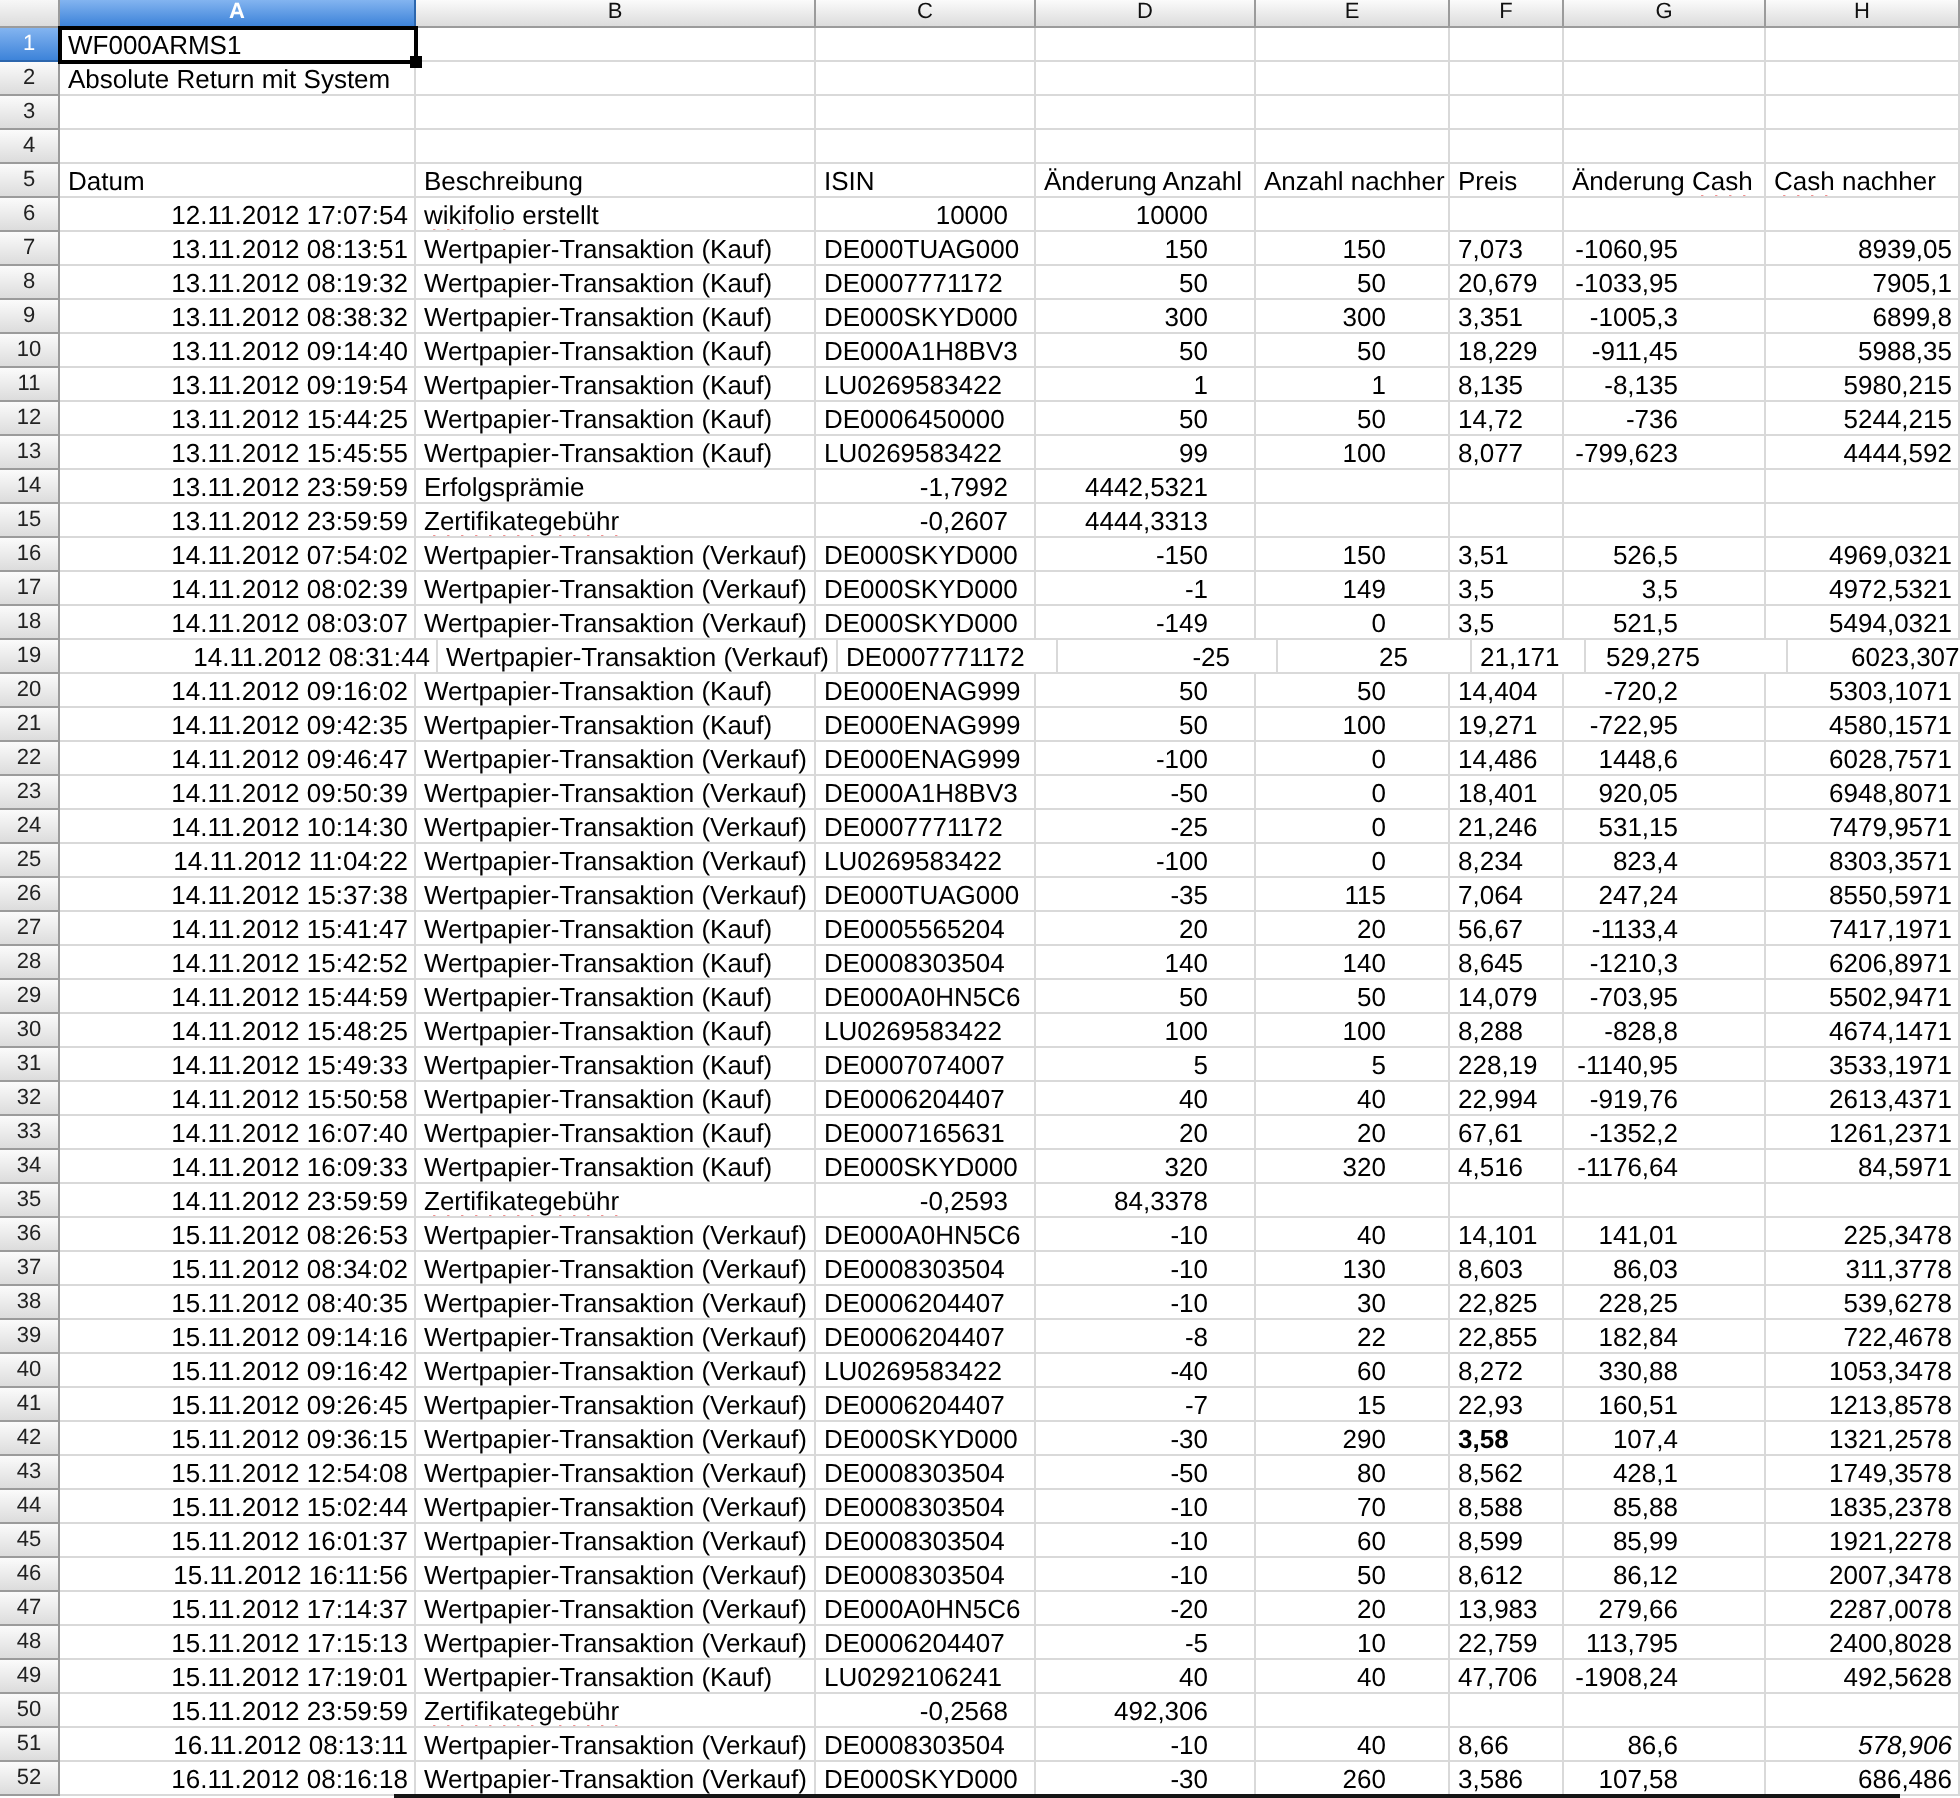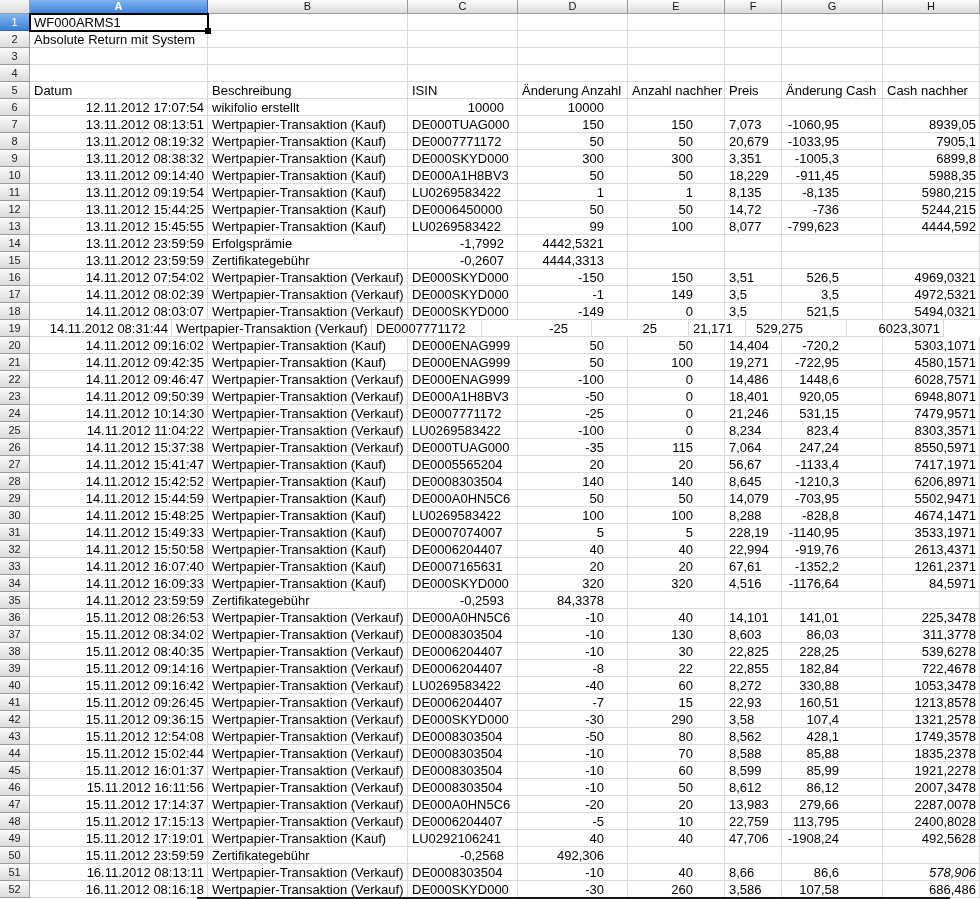--- a/index.html
+++ b/index.html
@@ -247,21 +247,21 @@
         <div class="cell c-B" style="width: 200px;"><span>Wertpapier-Transaktion (Verkauf)</span></div>
         <div class="cell c-C" style="width: 110px;"><span>DE000SKYD000</span></div>
         <div class="cell c-D num" style="width: 110px;"><span>-149</span></div>
         <div class="cell c-E num" style="width: 97px;"><span>0</span></div>
         <div class="cell c-F num" style="width: 57px;"><span>3,5</span></div>
         <div class="cell c-G num" style="width: 101px;"><span>521,5</span></div>
         <div class="cell c-H num" style="width: 97px;"><span>5494,0321</span></div>
       </div>
       <div class="row">
         <div class="rowheader">19</div>
-        <div class="cell c-A num" style="width: 142px;"><span>14.11.2012 08:31:44</span></div>
+        <div class="cell c-A num" style="width: 189px;"><span>14.11.2012 08:31:44</span></div>
         <div class="cell c-B" style="width: 200px;"><span>Wertpapier-Transaktion (Verkauf)</span></div>
         <div class="cell c-C" style="width: 110px;"><span>DE0007771172</span></div>
         <div class="cell c-D num" style="width: 110px;"><span>-25</span></div>
         <div class="cell c-E num" style="width: 97px;"><span>25</span></div>
         <div class="cell c-F num" style="width: 57px;"><span>21,171</span></div>
         <div class="cell c-G num" style="width: 101px;"><span>529,275</span></div>
         <div class="cell c-H num" style="width: 97px;"><span>6023,3071</span></div>
       </div>
       <div class="row">
         <div class="rowheader">20</div>
@@ -505,21 +505,21 @@
         <div class="cell c-G num" style="width: 101px;"><span>160,51</span></div>
         <div class="cell c-H num" style="width: 97px;"><span>1213,8578</span></div>
       </div>
       <div class="row">
         <div class="rowheader">42</div>
         <div class="cell c-A num" style="width: 178px;"><span>15.11.2012 09:36:15</span></div>
         <div class="cell c-B" style="width: 200px;"><span>Wertpapier-Transaktion (Verkauf)</span></div>
         <div class="cell c-C" style="width: 110px;"><span>DE000SKYD000</span></div>
         <div class="cell c-D num" style="width: 110px;"><span>-30</span></div>
         <div class="cell c-E num" style="width: 97px;"><span>290</span></div>
-        <div class="cell c-F num" style="width: 57px;"><span>3,58</span></div>
+        <div class="cell c-F num" style="width: 57px; font-weight: bold;"><span>3,58</span></div>
         <div class="cell c-G num" style="width: 101px;"><span>107,4</span></div>
         <div class="cell c-H num" style="width: 97px;"><span>1321,2578</span></div>
       </div>
       <div class="row">
         <div class="rowheader">43</div>
         <div class="cell c-A num" style="width: 178px;"><span>15.11.2012 12:54:08</span></div>
         <div class="cell c-B" style="width: 200px;"><span>Wertpapier-Transaktion (Verkauf)</span></div>
         <div class="cell c-C" style="width: 110px;"><span>DE0008303504</span></div>
         <div class="cell c-D num" style="width: 110px;"><span>-50</span></div>
         <div class="cell c-E num" style="width: 97px;"><span>80</span></div>

